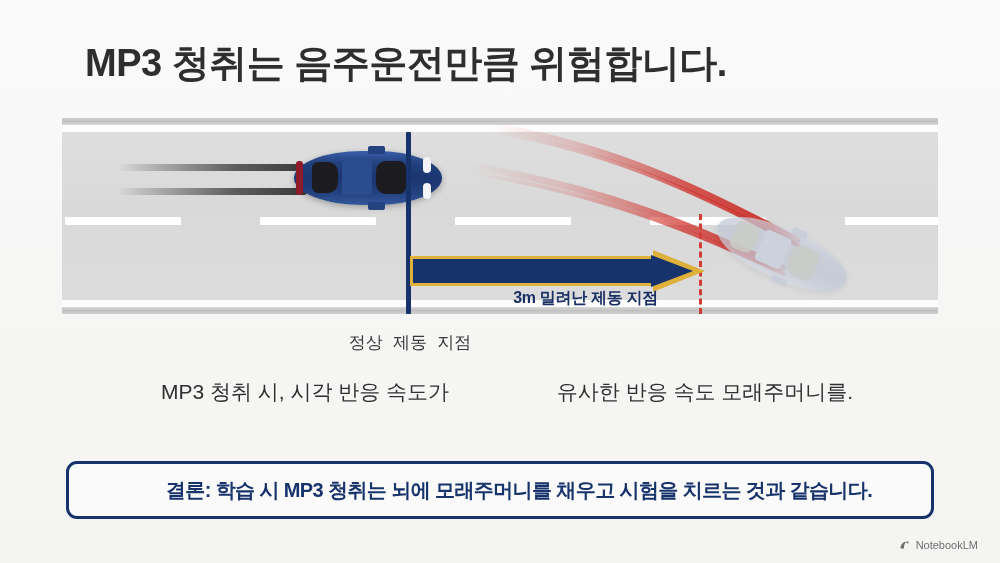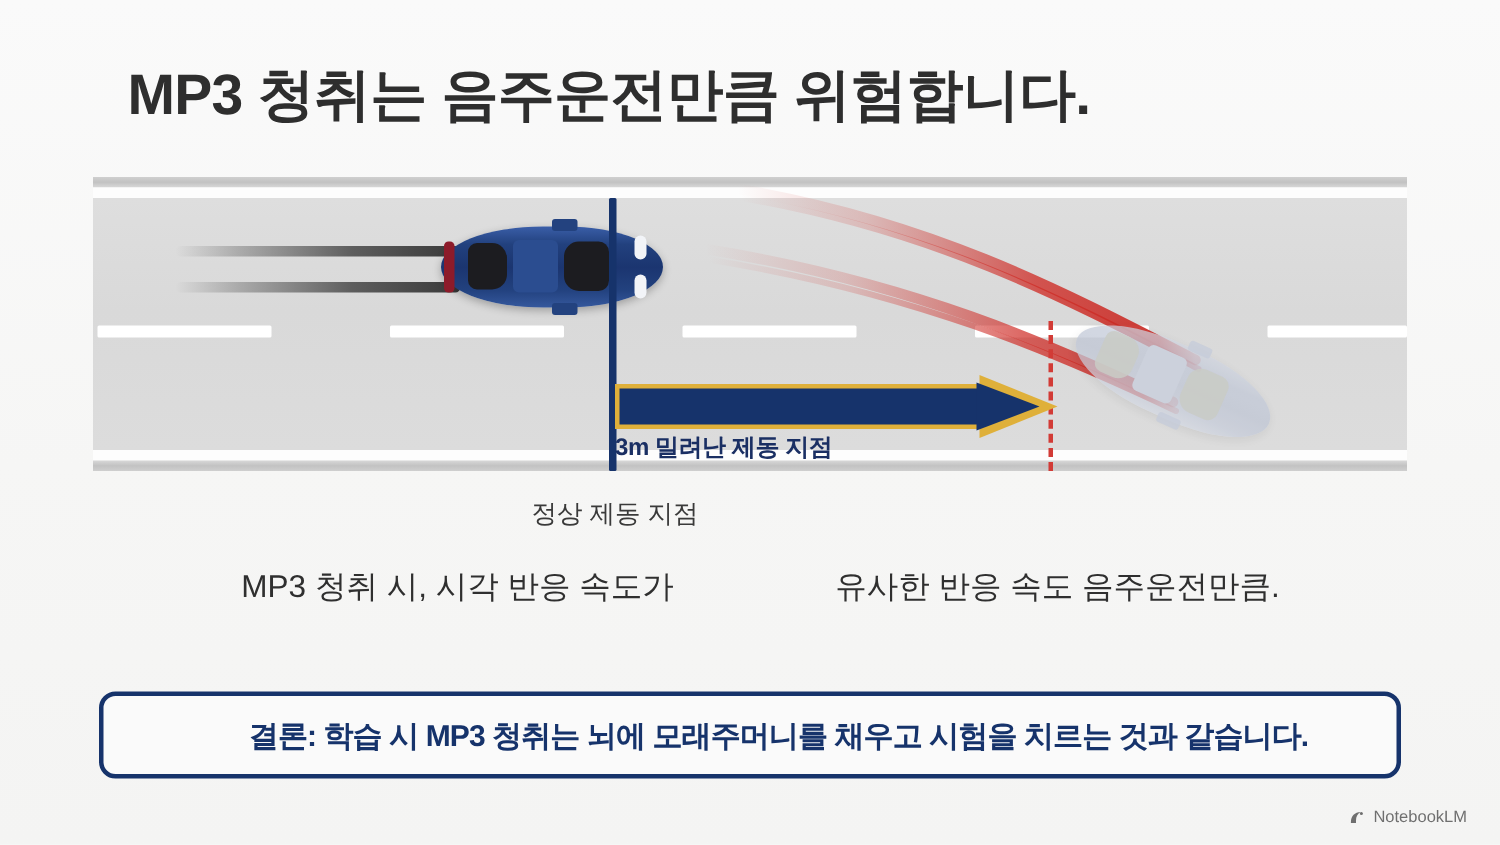--- a/index.html
+++ b/index.html
@@ -188,37 +188,38 @@
     left: 241px; top: 5px;
     width: 0; height: 0;
     border-top: 16px solid transparent;
     border-bottom: 16px solid transparent;
     border-left: 42px solid #16336b;
   }
   .arrow-label {
     position: absolute;
     left: 410px; top: 288px;
     width: 248px;
-    text-align: left;
+    text-align: right;
     font-size: 16px;
     font-weight: bold;
     color: #1a2f63;
     letter-spacing: -0.3px;
     white-space: nowrap;
   }
 
   
   .normal-point-label {
     position: absolute;
     left: 270px; top: 331px;
     width: 280px;
     text-align: center;
     font-size: 17px;
     color: #3a3a3a;
     white-space: nowrap;
+    font-family: Liberation Mono, monospace;
   }
   .col {
     position: absolute;
     top: 375px;
     text-align: center;
     font-size: 21px;
     color: #2f2f2f;
     line-height: 1.62;
   }
   .col-left { left: 95px; width: 420px; }
@@ -342,21 +343,21 @@
   </div>
   <div class="arrow-label">3m 밀려난 제동 지점</div>
 
   <div class="normal-point-label">정상 제동 지점</div>
 
   <div class="col col-left">
     <div class="line">MP3 청취 시, 시각 반응 속도가</div>
   </div>
 
   <div class="col col-right">
-    <div class="line">유사한 반응 속도 음주운전만큼.</div>
+    <div class="line">유사한 반응 속도 모래주머니를.</div>
   </div>
 
   <div class="conclusion">
     <span class="conclusion-text">결론: 학습 시 MP3 청취는 뇌에 모래주머니를 채우고 시험을 치르는 것과 같습니다.</span>
   </div>
 
   <div class="watermark">
     <span style="display:inline-block;line-height:0;">
       <svg width="12" height="12" viewBox="0 0 12 12">
         <path d="M1.6 9.2 C1.6 5.2 4.2 2.4 8.1 2.4 C6.0 3.6 5.0 5.6 5.0 8.0 L5.0 9.6 L1.6 9.6 Z" fill="#6f6f6f"></path>

